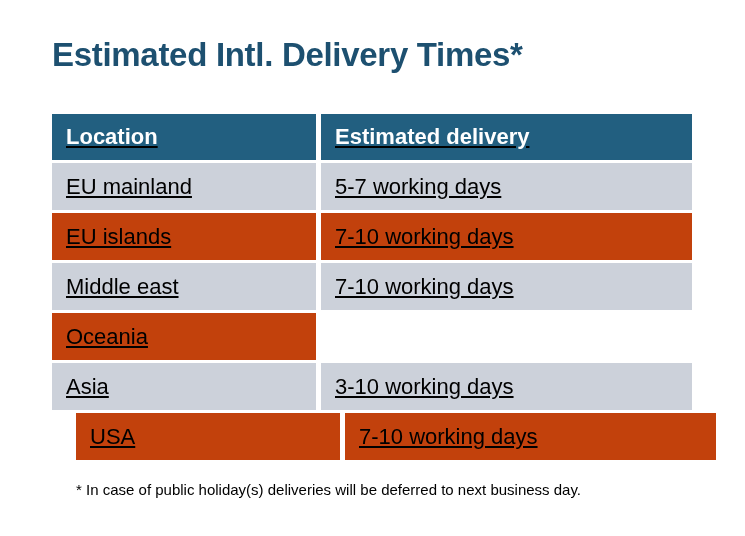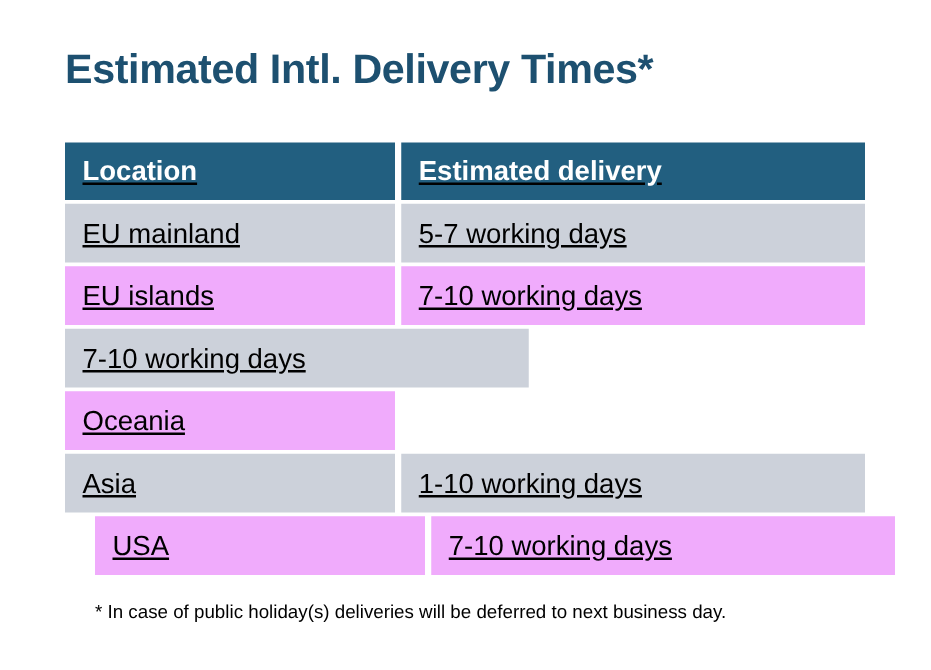--- a/index.html
+++ b/index.html
@@ -68,21 +68,21 @@
     background: #225f80;
     color: #ffffff;
     font-weight: 700;
     height: 46px;
     font-size: 22px;
   }
   .row.odd .cell {
     background: #ccd1da;
   }
   .row.even .cell {
-    background: #f0abfc;
+    background: #c2410c;
   }
   .footnote {
     position: absolute;
     left: 76px;
     top: 481px;
     font-size: 15px;
     color: #000000;
     white-space: nowrap;
   }
 </style>
@@ -104,30 +104,31 @@
       <div class="cell cell-loc">EU mainland</div>
       <div class="cell cell-del">5-7 working days</div>
     </div>
 
     <div class="row even">
       <div class="cell cell-loc">EU islands</div>
       <div class="cell cell-del">7-10 working days</div>
     </div>
 
     <div class="row odd">
+      <div class="cell cell-loc">Middle east</div>
       <div class="cell cell-del">7-10 working days</div>
     </div>
 
     <div class="row even">
       <div class="cell cell-loc">Oceania</div>
     </div>
 
     <div class="row odd">
       <div class="cell cell-loc">Asia</div>
-      <div class="cell cell-del">1-10 working days</div>
+      <div class="cell cell-del">3-10 working days</div>
     </div>
 
     <div class="row even">
       <div class="cell cell-loc">USA</div>
       <div class="cell cell-del">7-10 working days</div>
     </div>
 
   </div>
 
   <div class="footnote">* In case of public holiday(s) deliveries will be deferred to next business day.</div>

